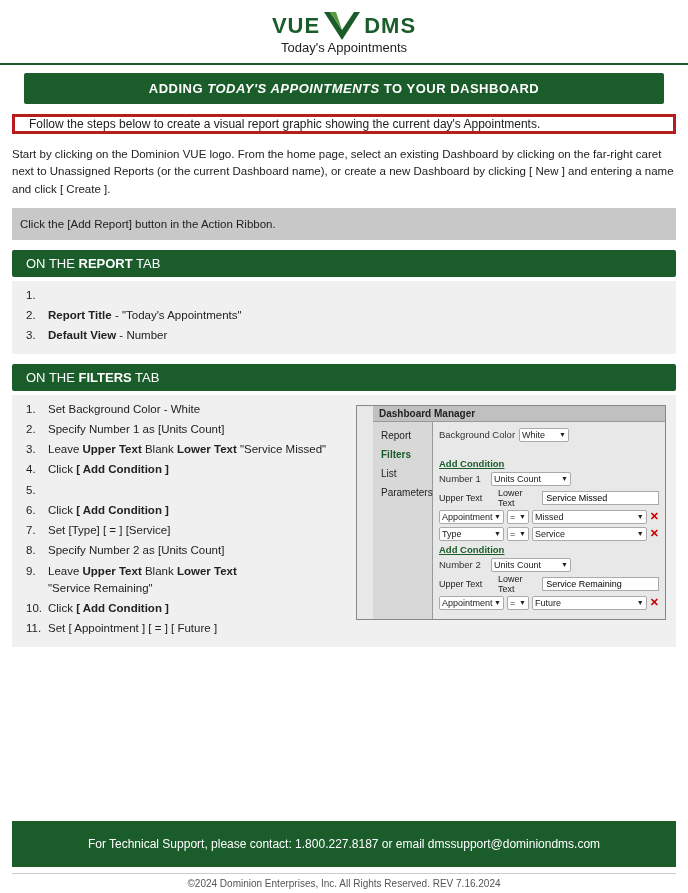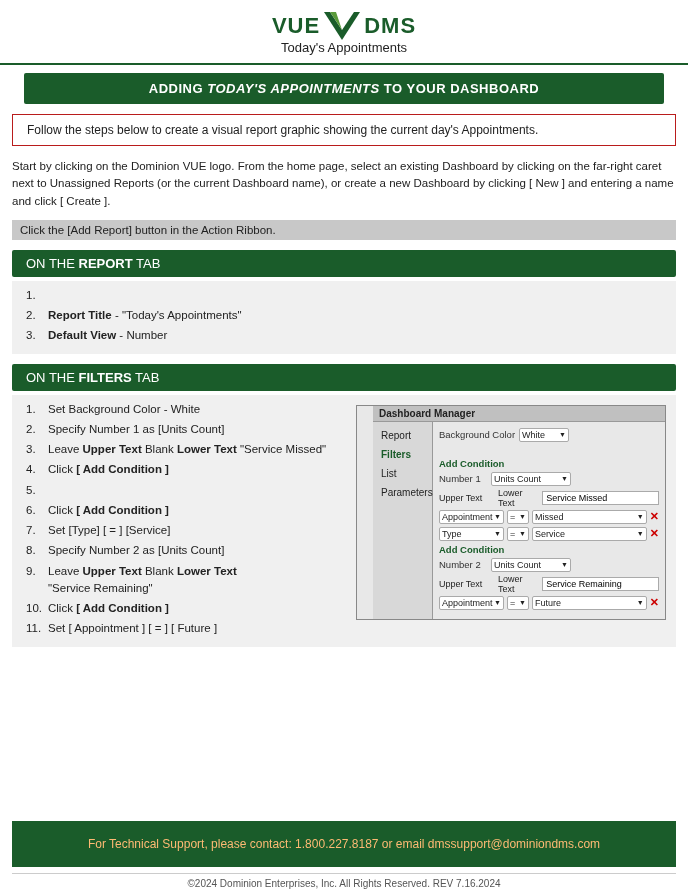--- a/index.html
+++ b/index.html
@@ -69,39 +69,39 @@
       letter-spacing: 0.5px;
       margin: 0 12px;
       border-radius: 2px;
     }
     .banner em {
       font-style: italic;
     }
 
     
     .intro-box {
-      border: 1px solid #b91c1c;
+      border: 3px solid #b91c1c;
       margin: 6px 12px;
-      padding: 8px 14px;
+      padding: 0 14px;
       background: #fff;
       font-size: 12px;
     }
 
     
     .info-text {
       margin: 6px 12px;
       font-size: 11.5px;
       line-height: 1.5;
       color: #222;
     }
 
     
     .separator {
       background: #c8c8c8;
-      height: 20px;
+      height: 32px;
       margin: 4px 12px;
       display: flex;
       align-items: center;
       padding: 0 8px;
       font-size: 11.5px;
     }
 
     
     .section-header {
       background: #1a5c2a;
@@ -195,20 +195,21 @@
       align-items: center;
       justify-content: space-between;
       min-width: 50px;
     }
     .dm-select-arrow { font-size: 7px; }
     .dm-add-condition {
       color: #1a5c2a;
       font-size: 9.5px;
       font-weight: bold;
       margin: 3px 0;
+      text-decoration: underline;
     }
     .dm-row-inputs {
       display: flex;
       align-items: center;
       gap: 3px;
       margin-bottom: 3px;
     }
     .dm-x {
       color: #cc0000;
       font-weight: bold;
@@ -237,21 +238,21 @@
       padding: 1px 3px;
       min-width: 80px;
     }
 
     
     .spacer { flex: 1; }
 
     
     .footer-dark {
       background: #1a5c2a;
-      color: #fdba74;
+      color: #ffffff;
       text-align: center;
       padding: 16px 20px;
       margin: 0 12px 6px 12px;
       font-size: 12px;
     }
 
     
     .copyright {
       text-align: center;
       font-size: 10px;

